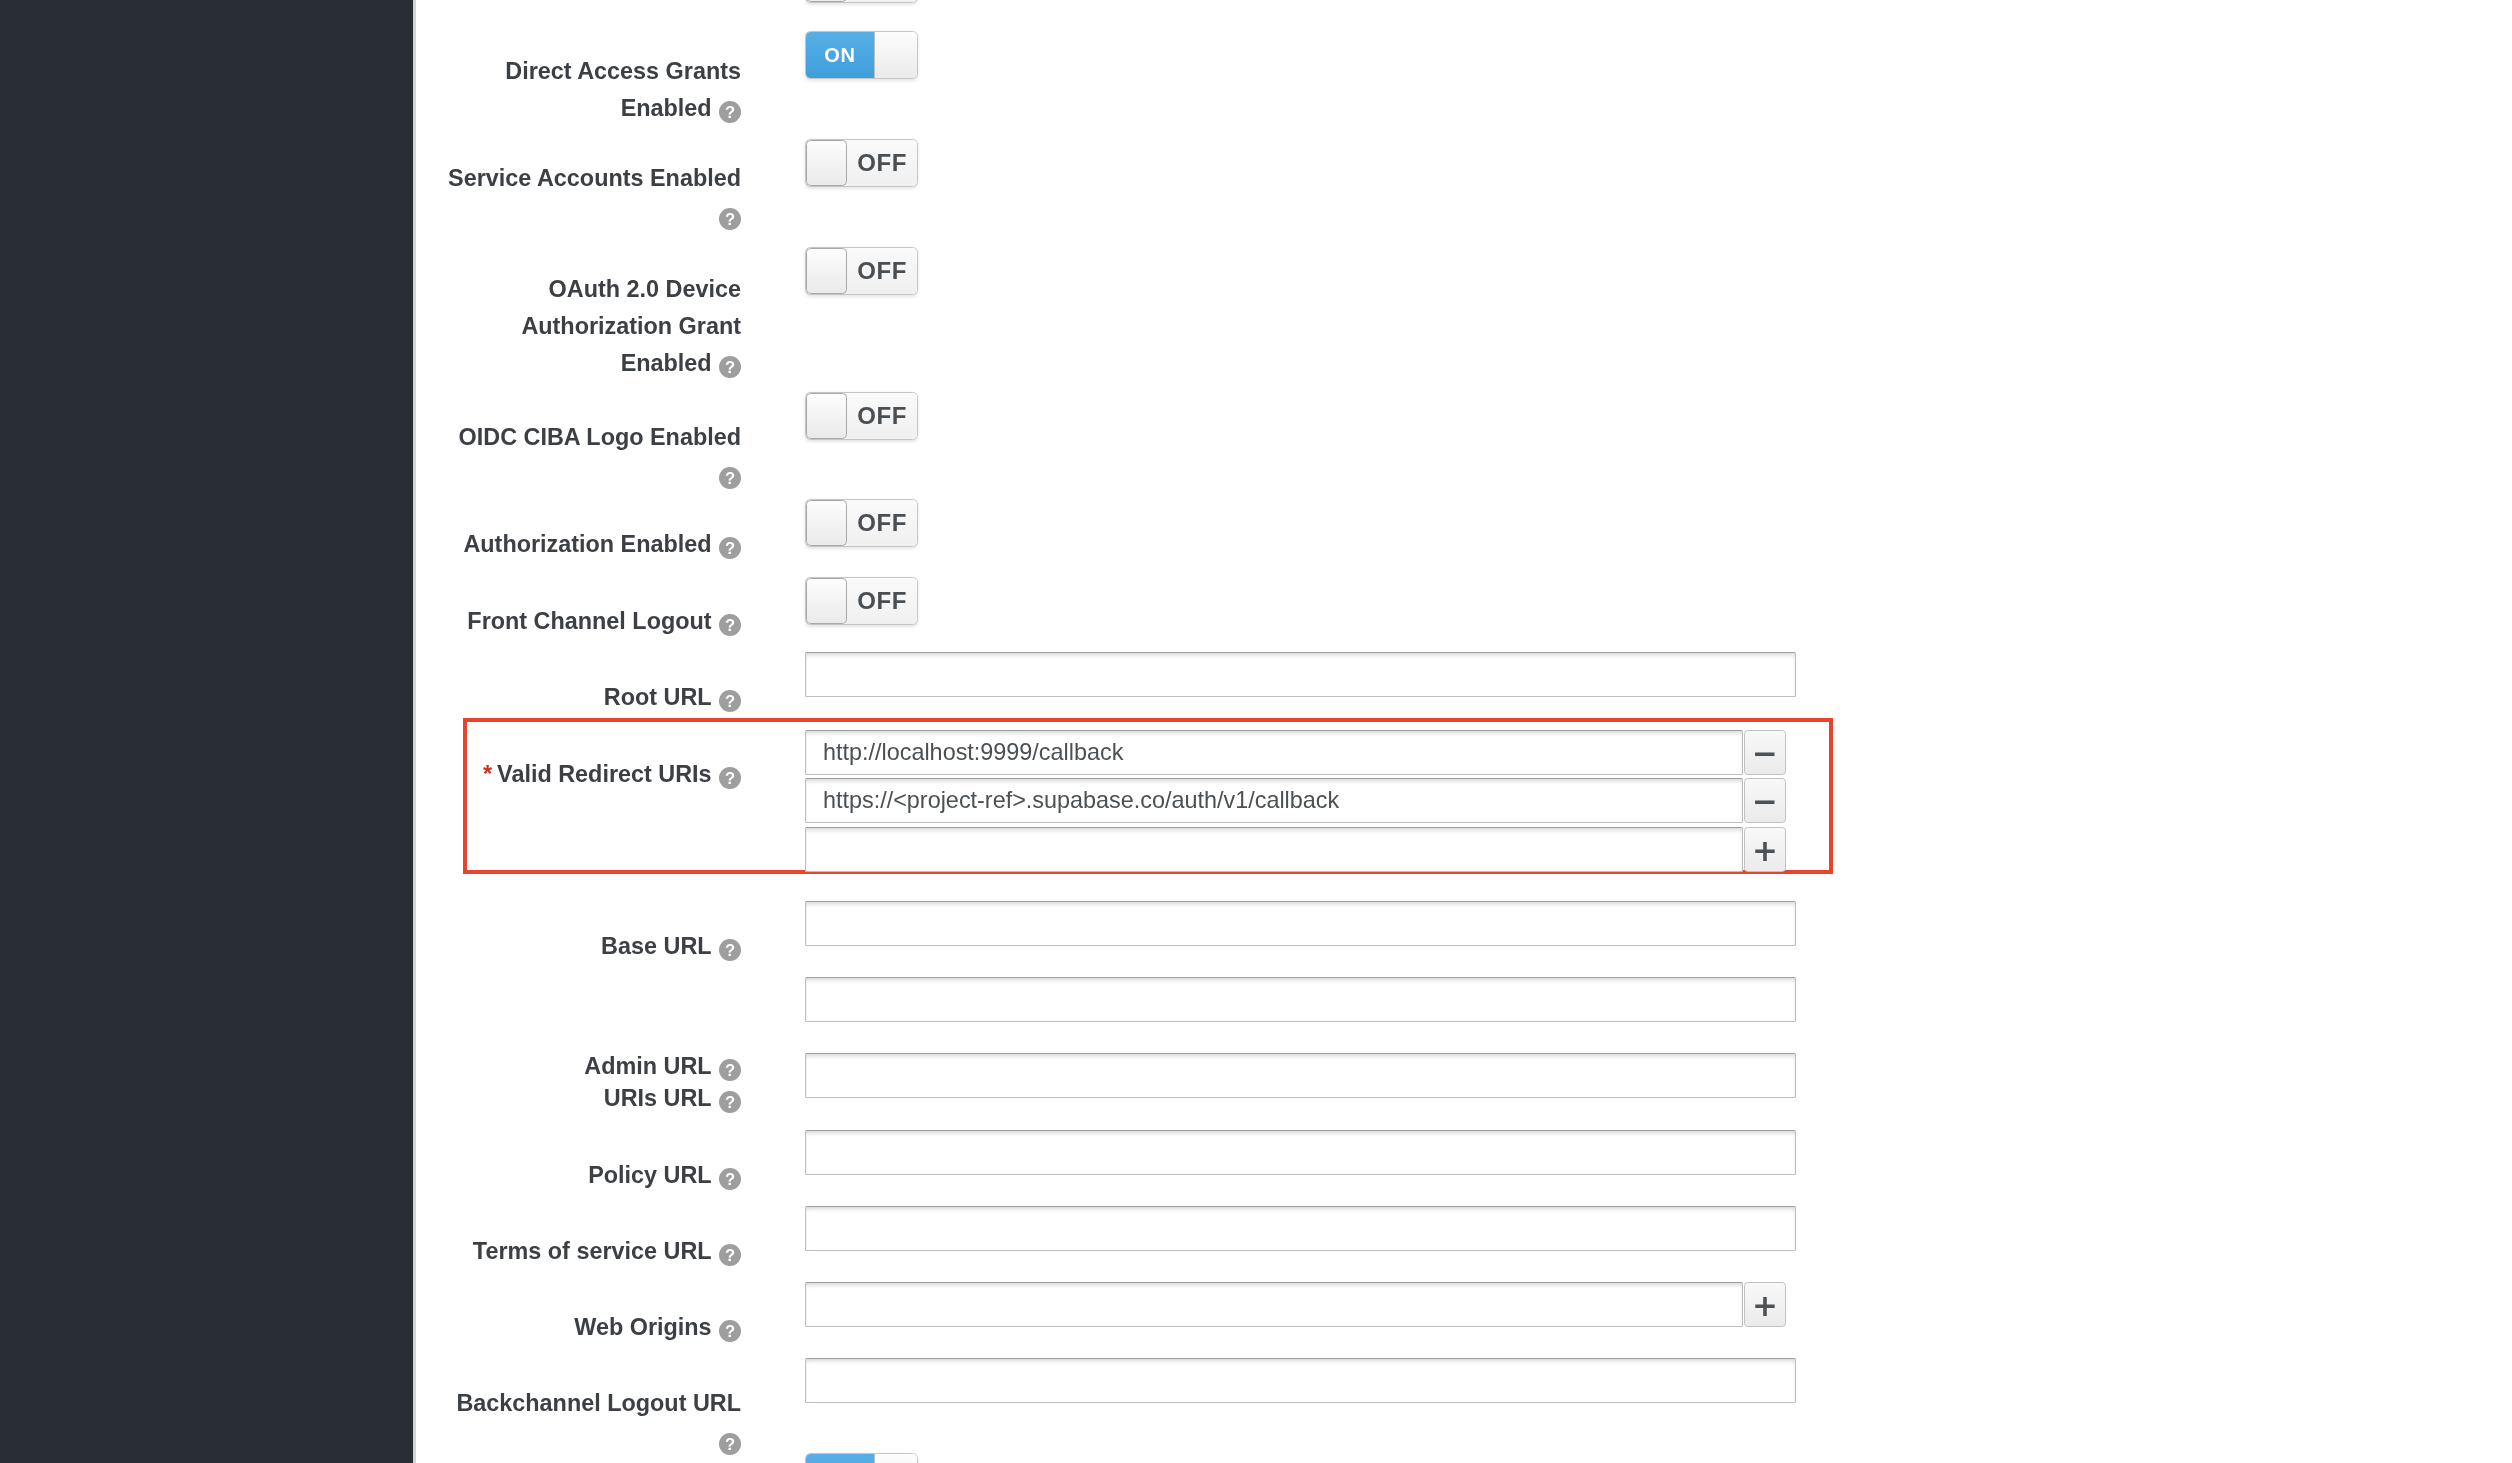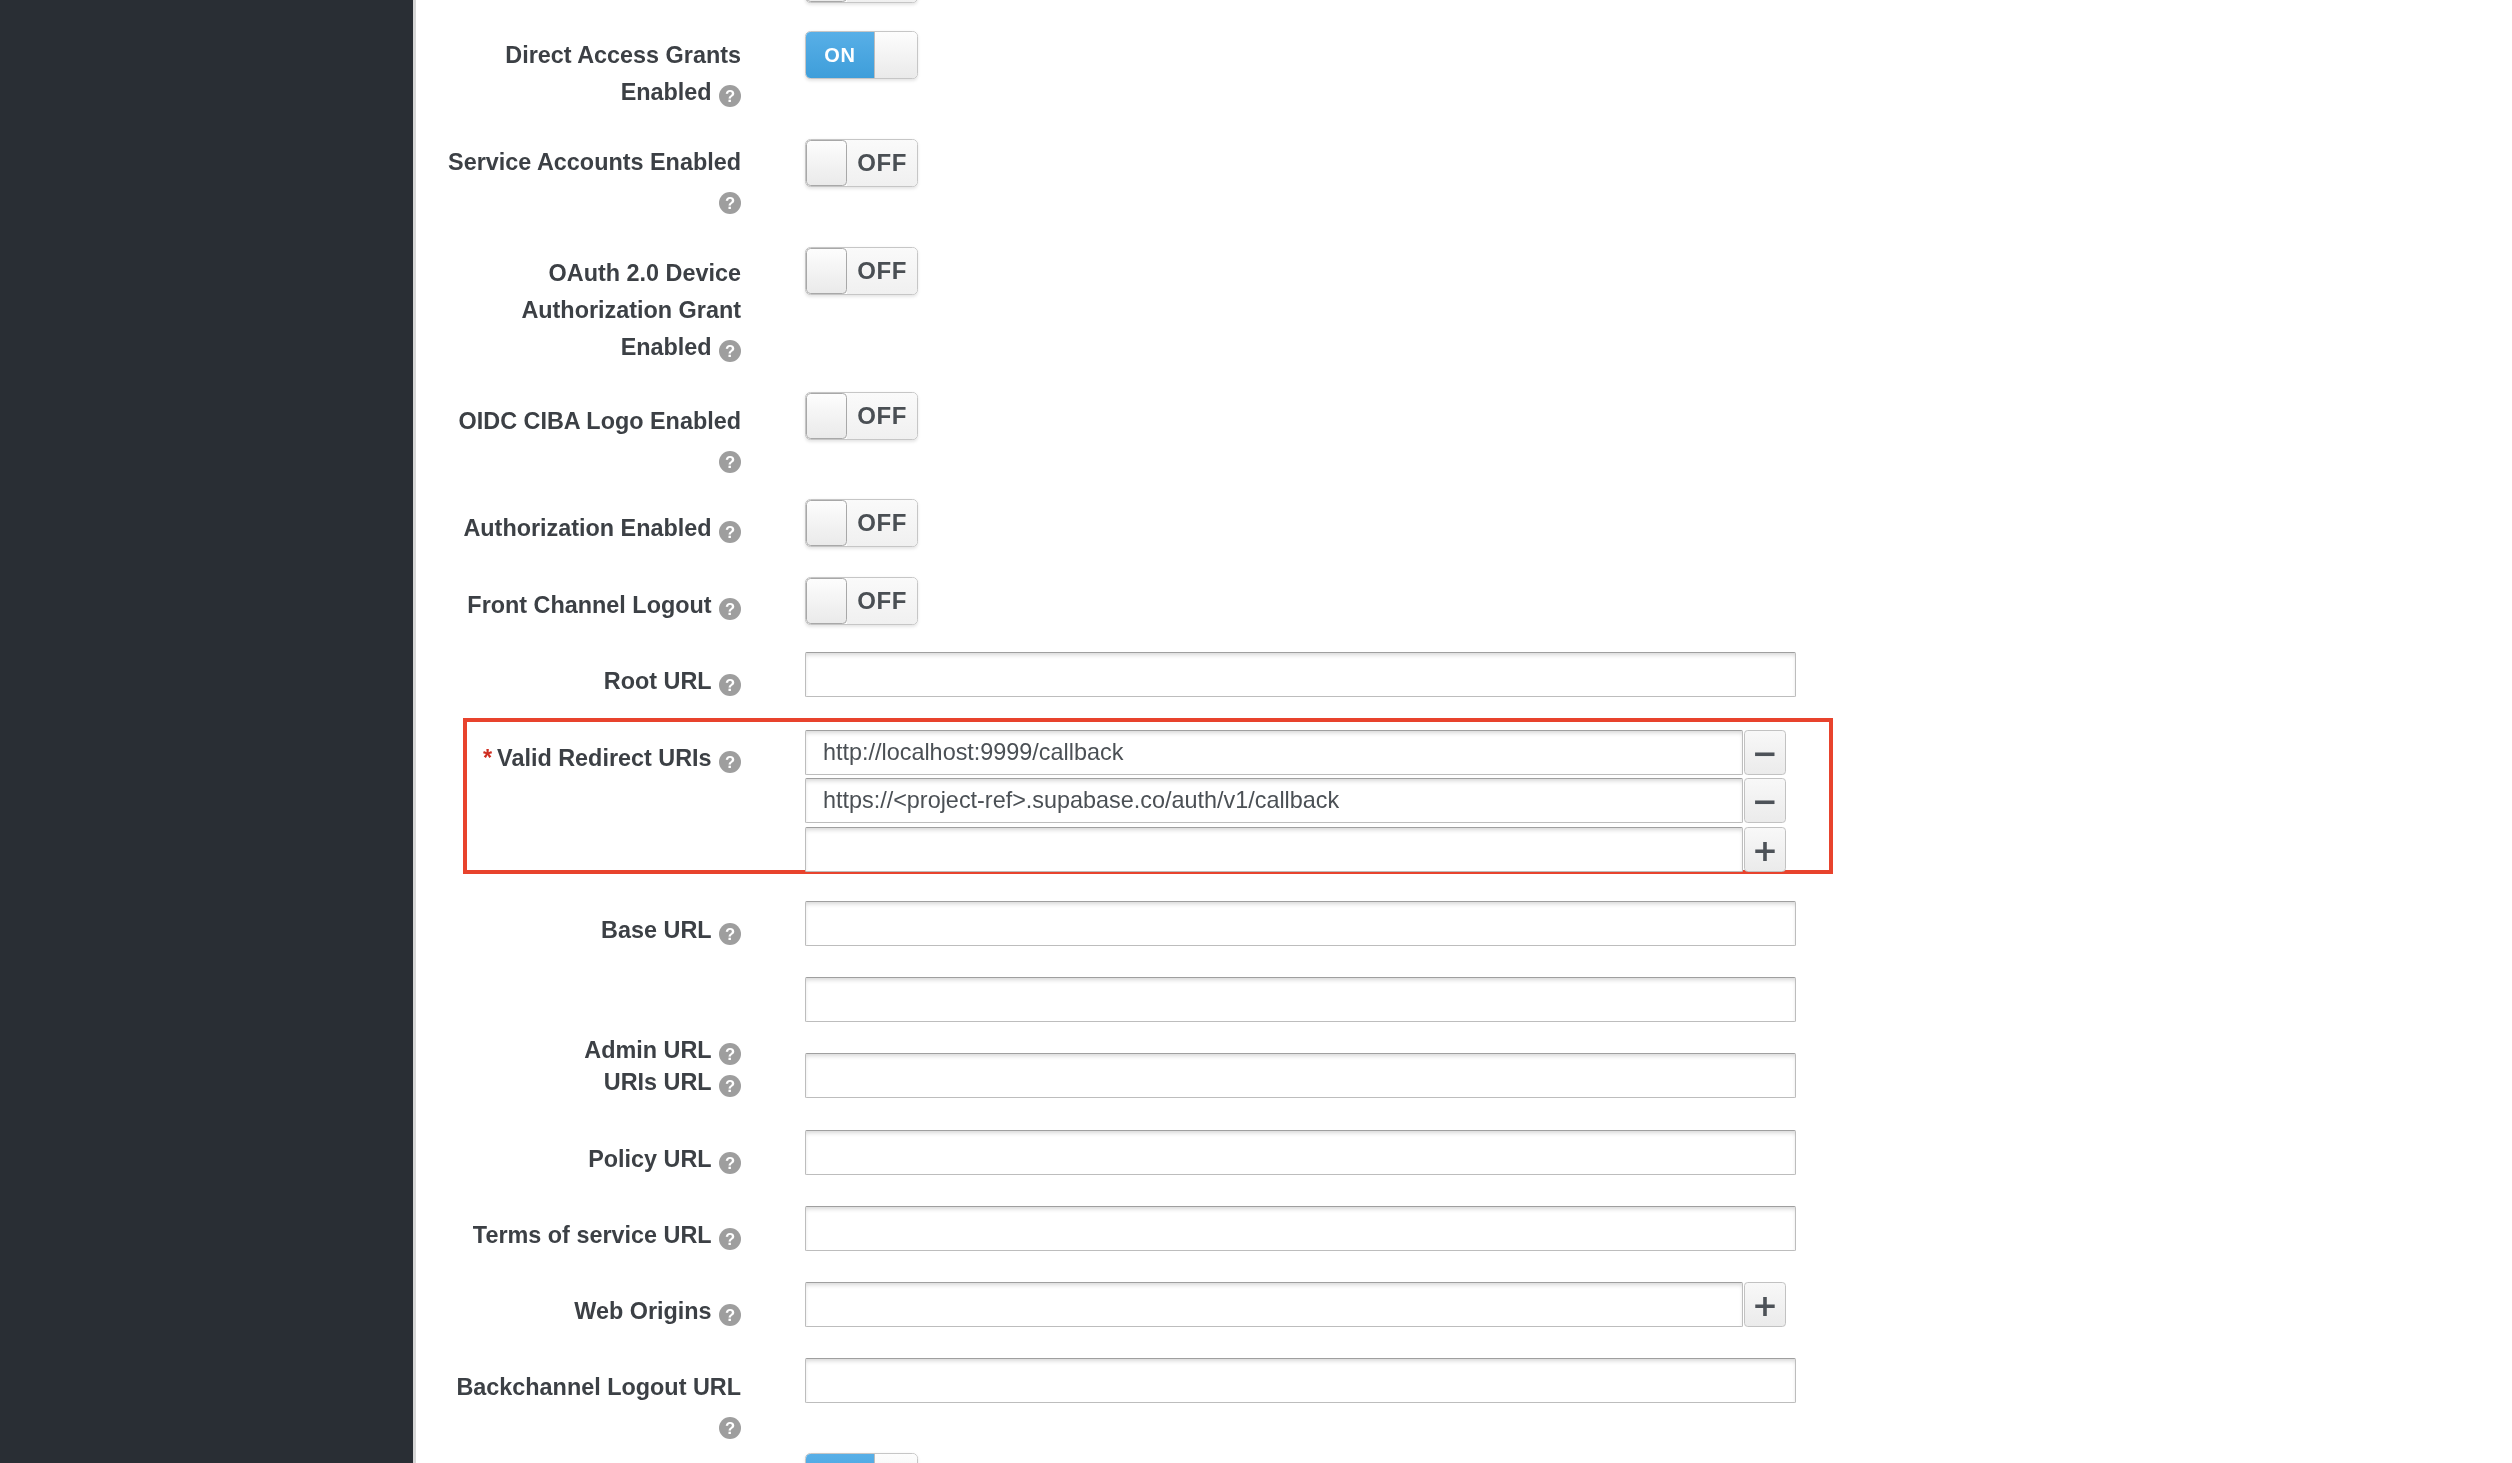--- a/index.html
+++ b/index.html
@@ -8,21 +8,21 @@
     background:#ffffff;
     font-family:"Liberation Sans","DejaVu Sans",sans-serif;
   }
   .sidebar{
     position:absolute;left:0;top:0;width:413px;height:1463px;
     background:#292e34;border-right:3.7px solid #d6d6d6;
   }
   
   .lbl{
     position:absolute;left:344px;width:397px;text-align:right;
-    font-size:23.4px;font-weight:700;color:#3c4045;
+    font-size:23.4px;font-weight:700;color:#3c4045;margin-top:16px;
   }
   .lline{display:block;line-height:37px;white-space:nowrap;}
   .help{
     display:inline-block;width:22px;height:22px;line-height:23px;
     border-radius:50%;background:#9e9e9e;color:#ffffff;
     font-size:16.6px;font-weight:700;text-align:center;
     margin-left:7.4px;vertical-align:-1.8px;
   }
   .star{color:#cf2e22;margin-right:4.9px;}
   

